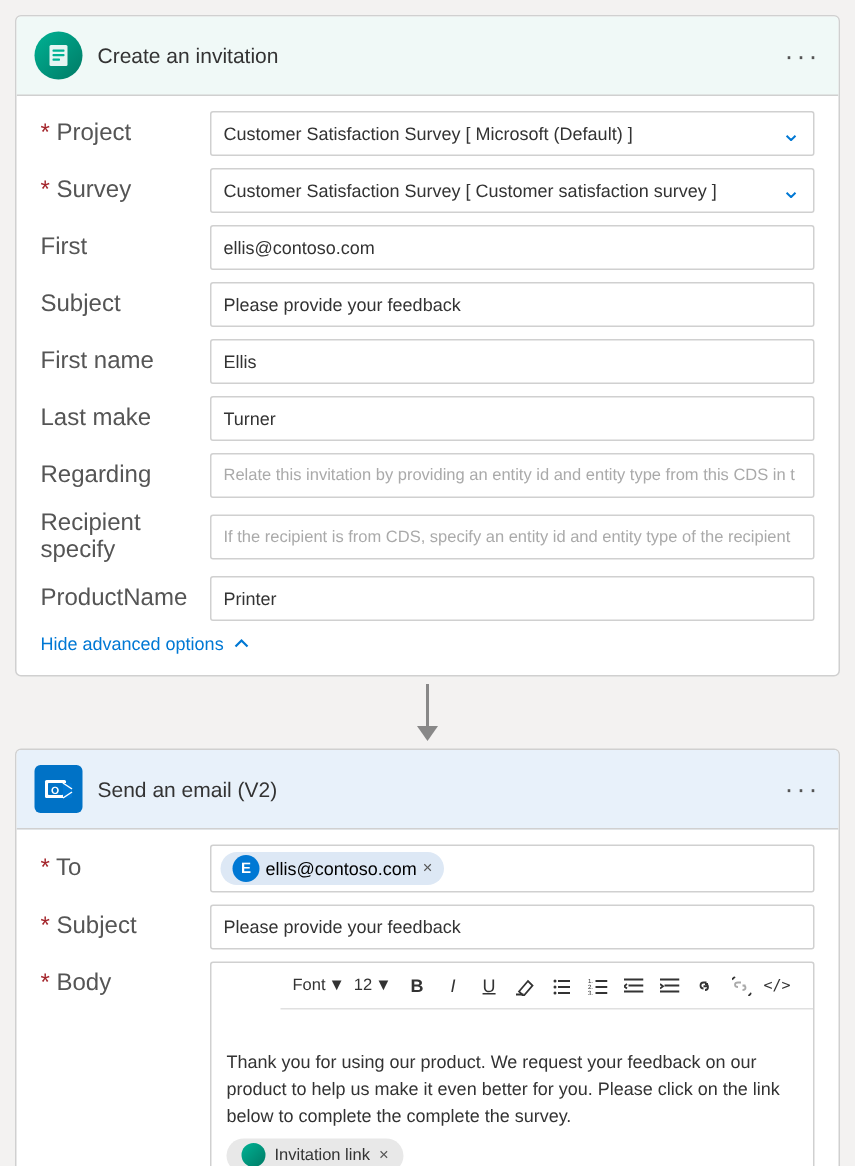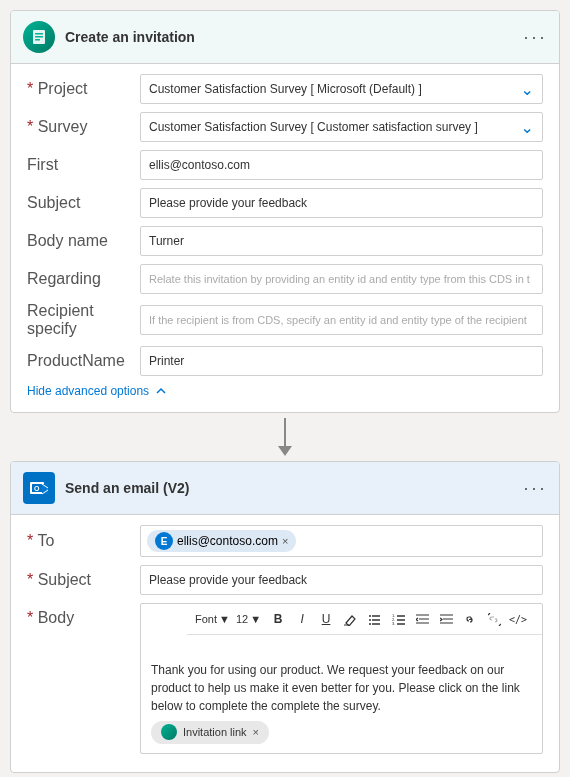--- a/index.html
+++ b/index.html
@@ -54,21 +54,21 @@
       justify-content: center;
       flex-shrink: 0;
       color: white;
       font-size: 18px;
       font-weight: bold;
     }
 
     .header-title {
       flex: 1;
       font-size: 14px;
-      font-weight: 700;
+      font-weight: 400;
       color: #333;
     }
 
     .header-dots {
       font-size: 18px;
       color: #555;
       cursor: pointer;
       letter-spacing: 2px;
     }
 
@@ -327,23 +327,27 @@
     <div class="field-row">
       <span class="field-label">First</span>
       <input class="field-input" type="text" value="ellis@contoso.com" style="">
     </div>
 
     <div class="field-row">
       <span class="field-label">Subject</span>
       <input class="field-input" type="text" value="Please provide your feedback" style="">
     </div>
 
-
-    <div class="field-row">
-      <span class="field-label">Body name</span>
+    <div class="field-row">
+      <span class="field-label">First name</span>
+      <input class="field-input" type="text" value="Ellis" style="">
+    </div>
+
+    <div class="field-row">
+      <span class="field-label">Last make</span>
       <input class="field-input" type="text" value="Turner" style="">
     </div>
 
     <div class="field-row">
       <span class="field-label">Regarding</span>
       <input class="field-input" type="text" style="color: rgb(170, 170, 170); font-size: 11px;" value="Relate this invitation by providing an entity id and entity type from this CDS in t">
     </div>
 
     <div class="field-row">
       <span class="field-label">Recipient specify</span>

